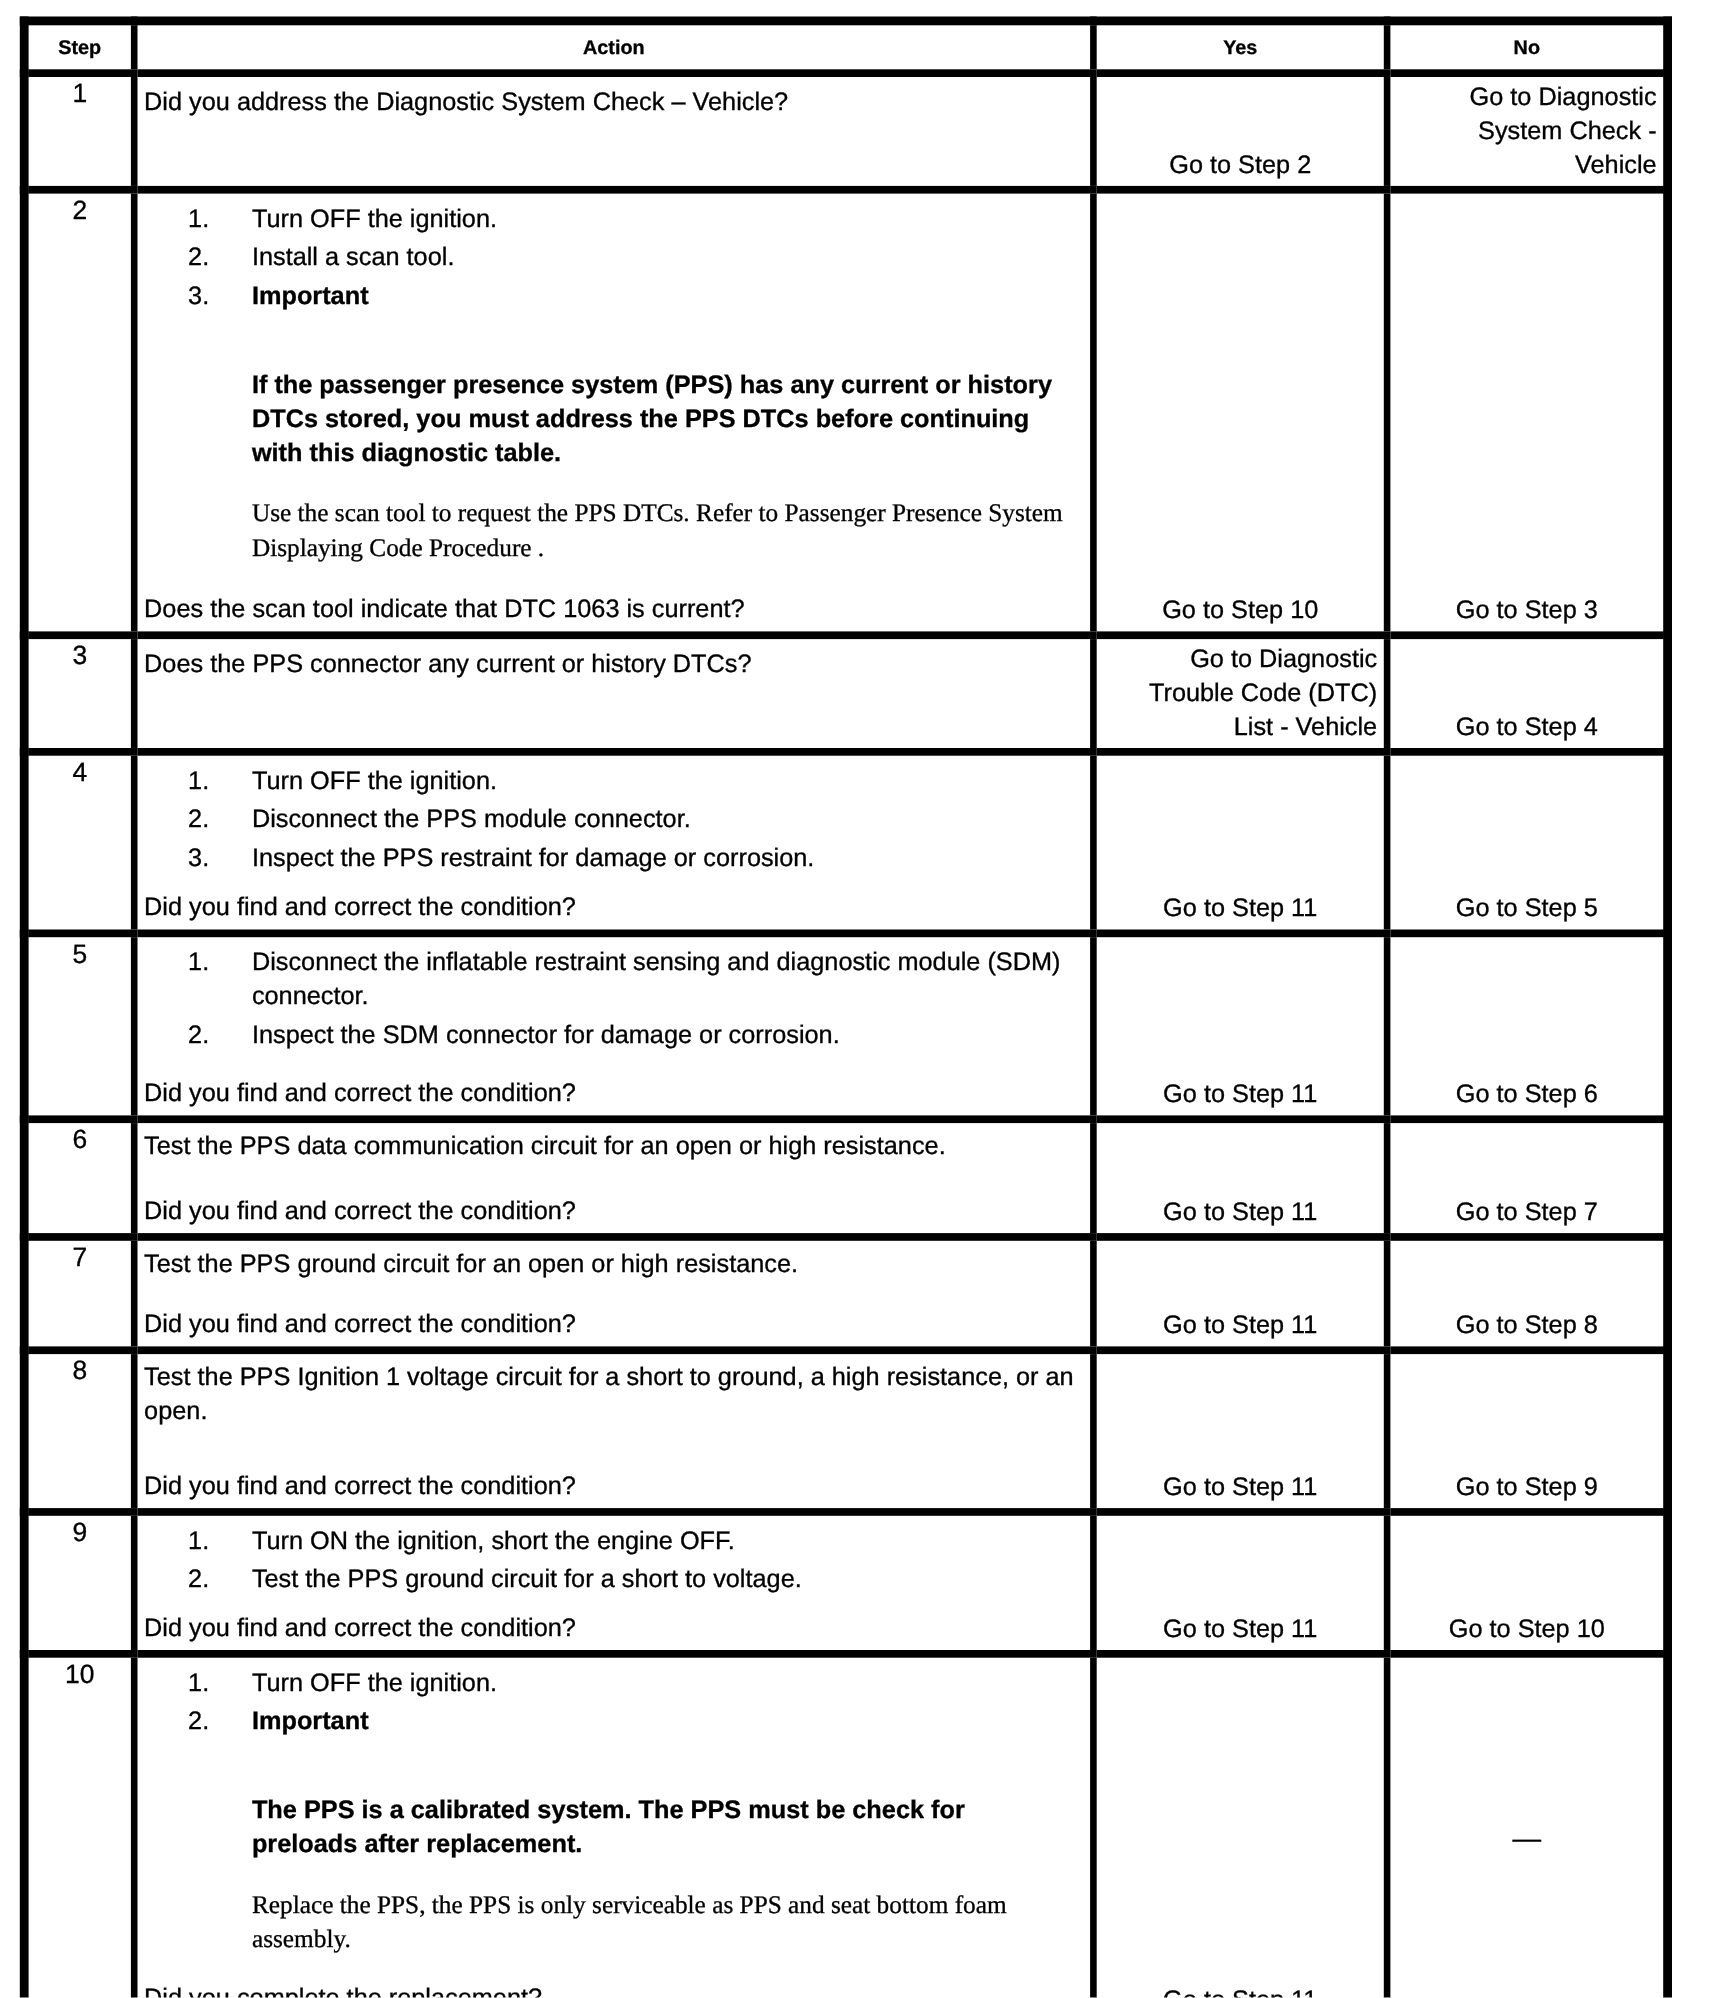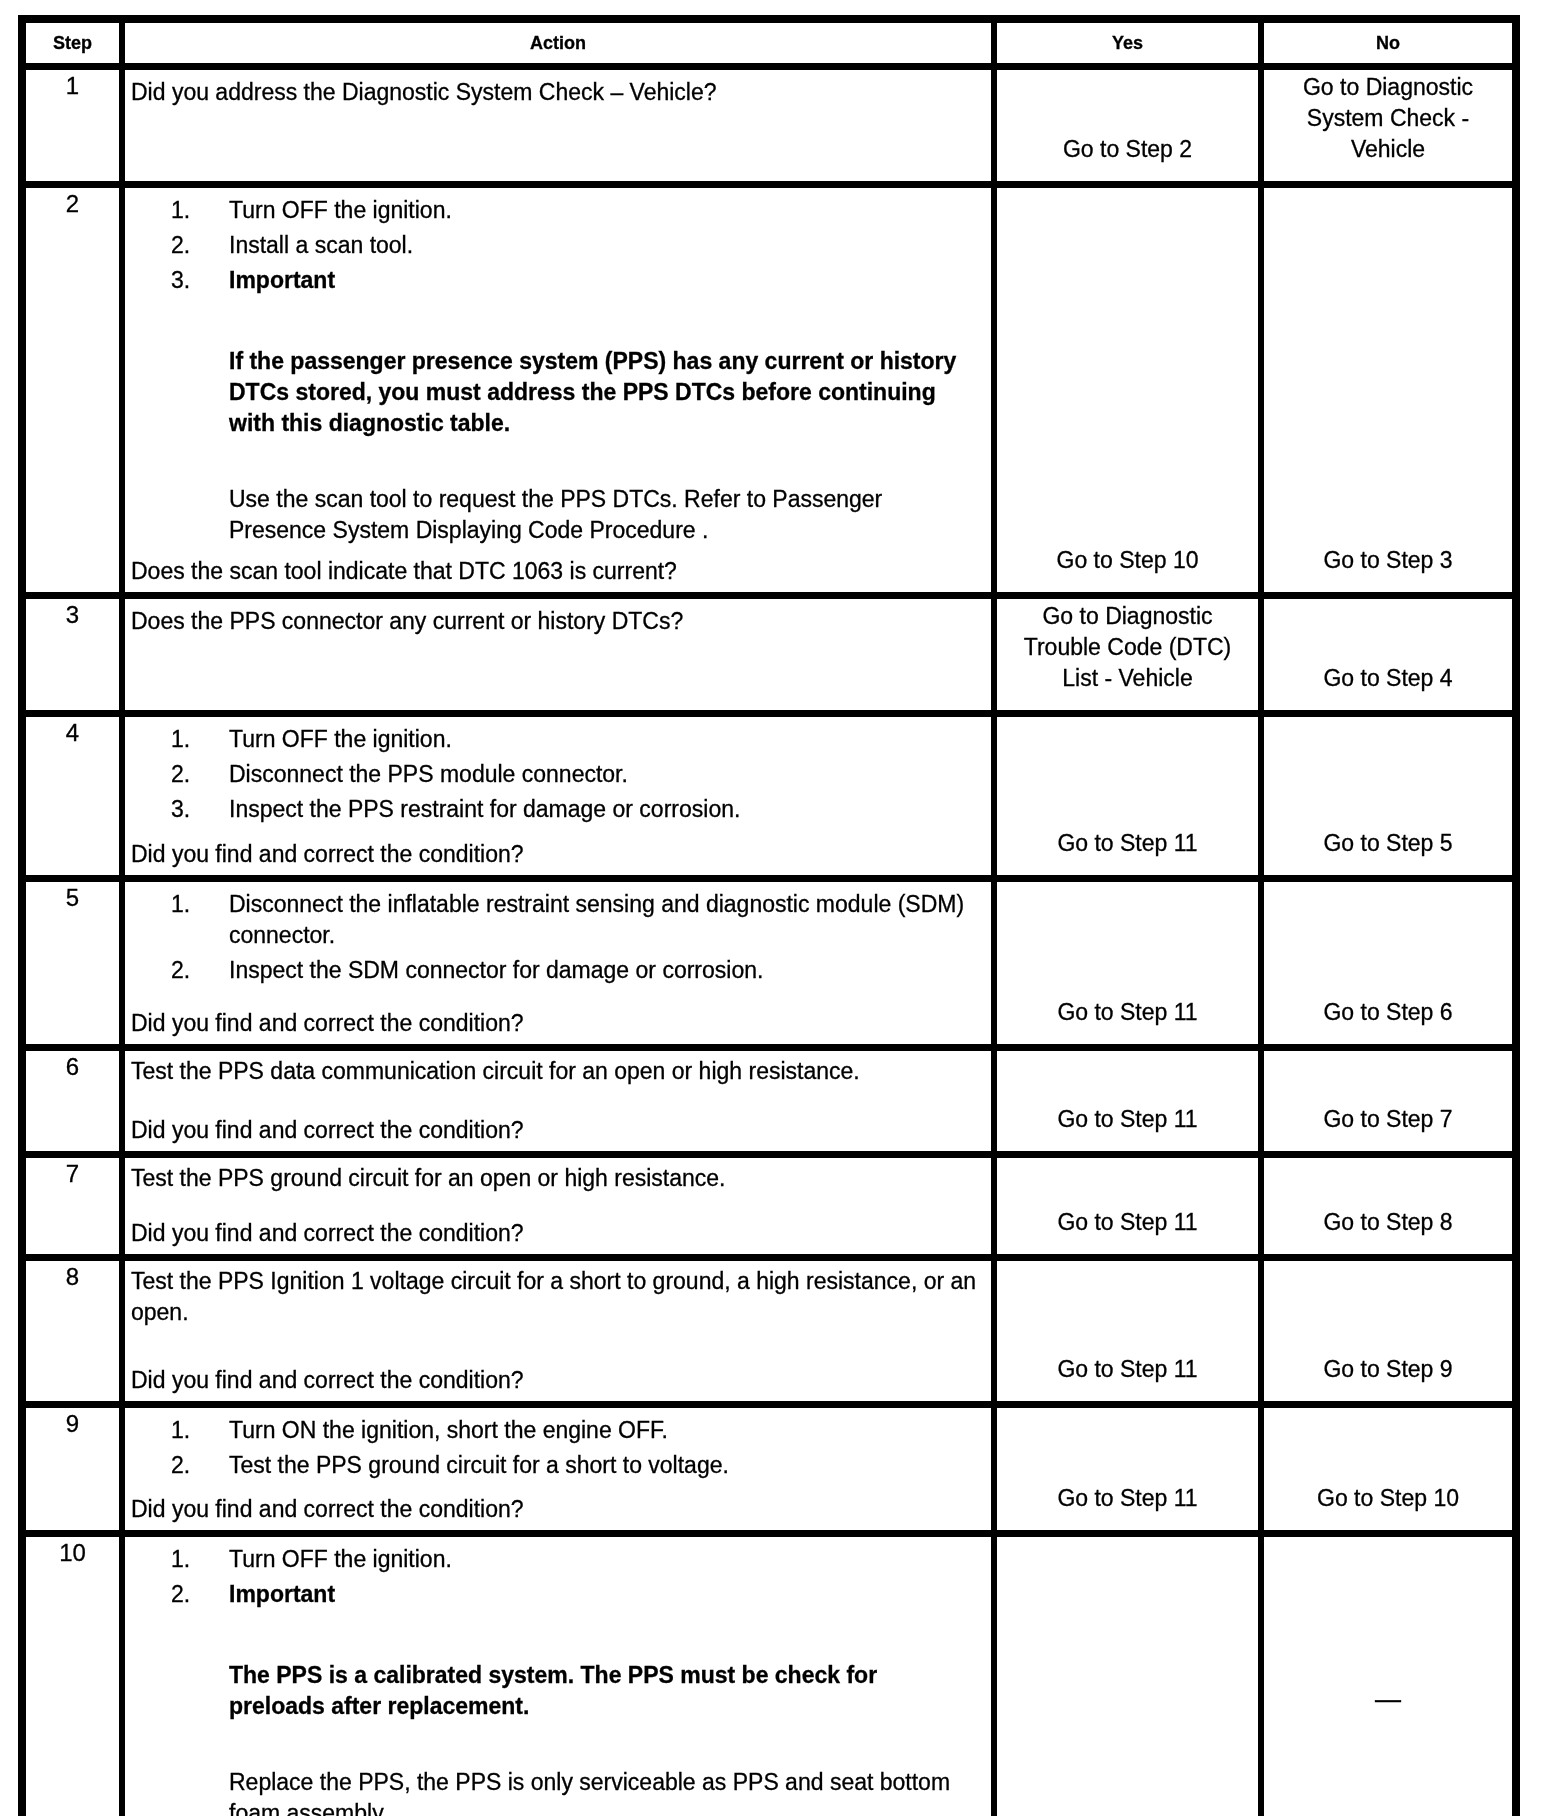--- a/index.html
+++ b/index.html
@@ -44,34 +44,34 @@
   tr.r10 td{height:330px;}
   .acell{
     display:flex;flex-direction:column;
     height:100%;box-sizing:border-box;
     padding:5px 8px 5px 6px;
   }
   .vcell{
     display:flex;flex-direction:column;
     justify-content:flex-end;align-items:center;
     height:100%;box-sizing:border-box;
-    text-align:center;padding:2px 6px 16px 6px;
+    text-align:right;padding:2px 6px 4px 6px;
   }
   .vcell.vcenter{justify-content:center;}
   .vcell.dash{font-size:26px;}
   .li{display:flex;margin-top:4px;}
   .li:first-child{margin-top:2px;}
   .li .num{
     flex:0 0 98px;box-sizing:border-box;
     padding-left:40px;
   }
   .li .txt{flex:1 1 auto;}
   .note{margin-left:98px;margin-right:6px;}
   .gap-lg{margin-top:50px;}
-  .gap-md{margin-top:45px;}
+  .gap-md{margin-top:24px;font-family:Liberation Serif, serif;}
   .b{font-weight:bold;}
   .q{margin-top:auto;padding-top:10px;}
   .q.top{margin-top:0;padding-top:2px;}
 </style>
 </head>
 <body>
 
 <div class="page">
 <table class="diag">
   <colgroup>

